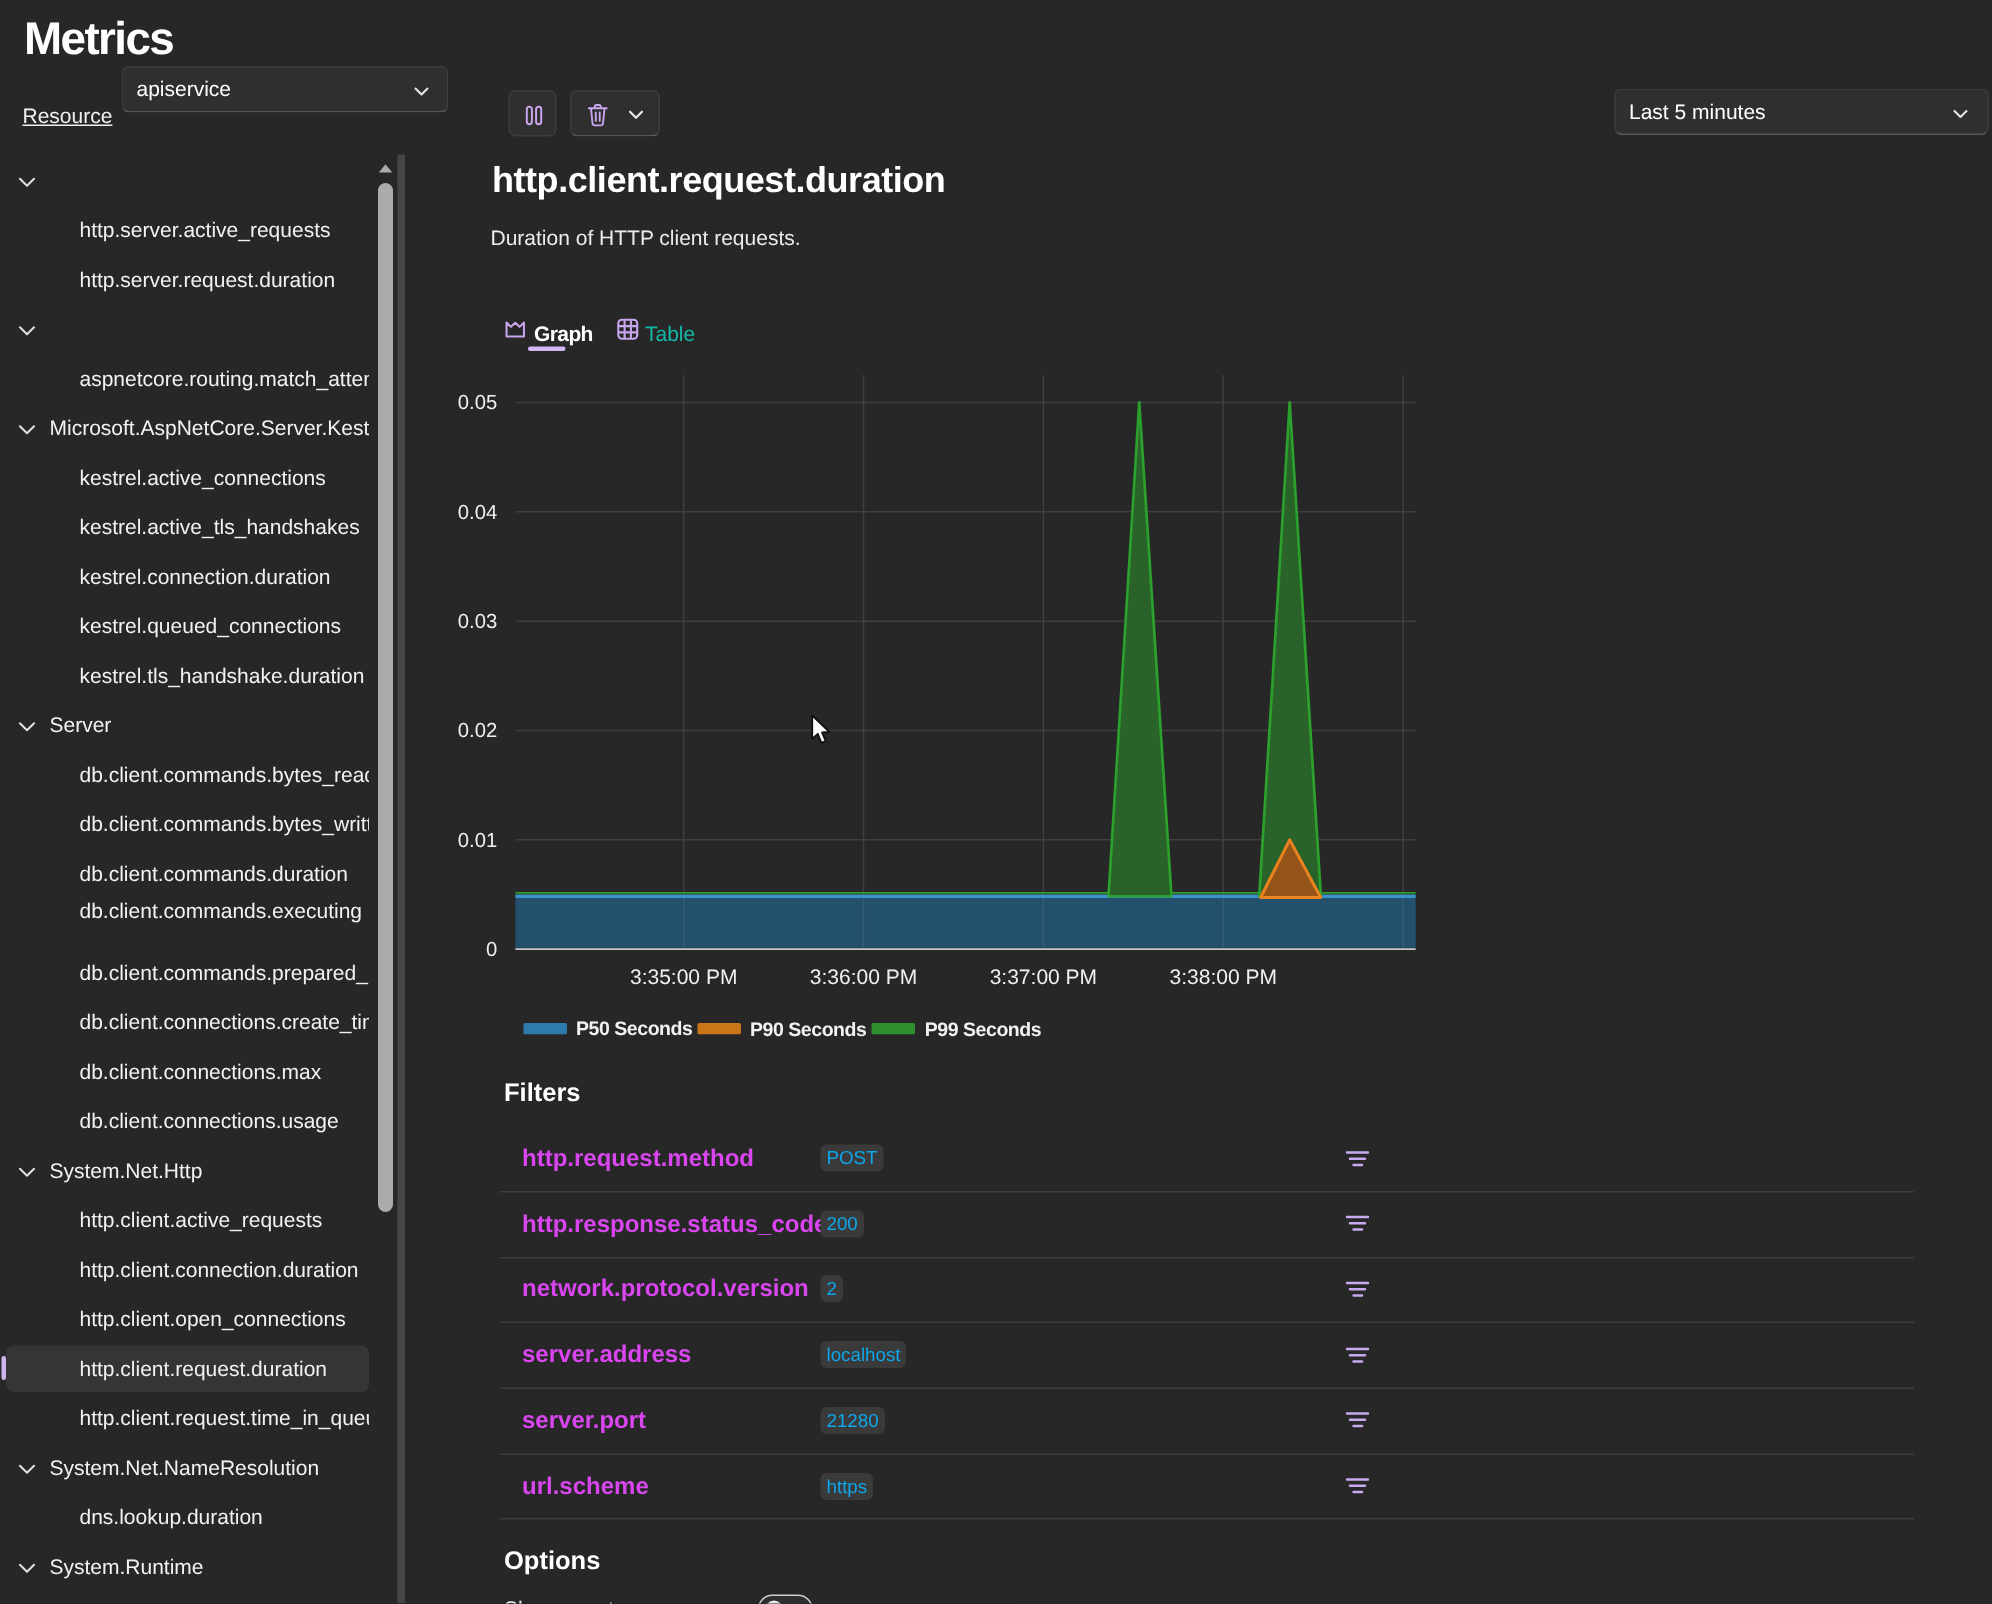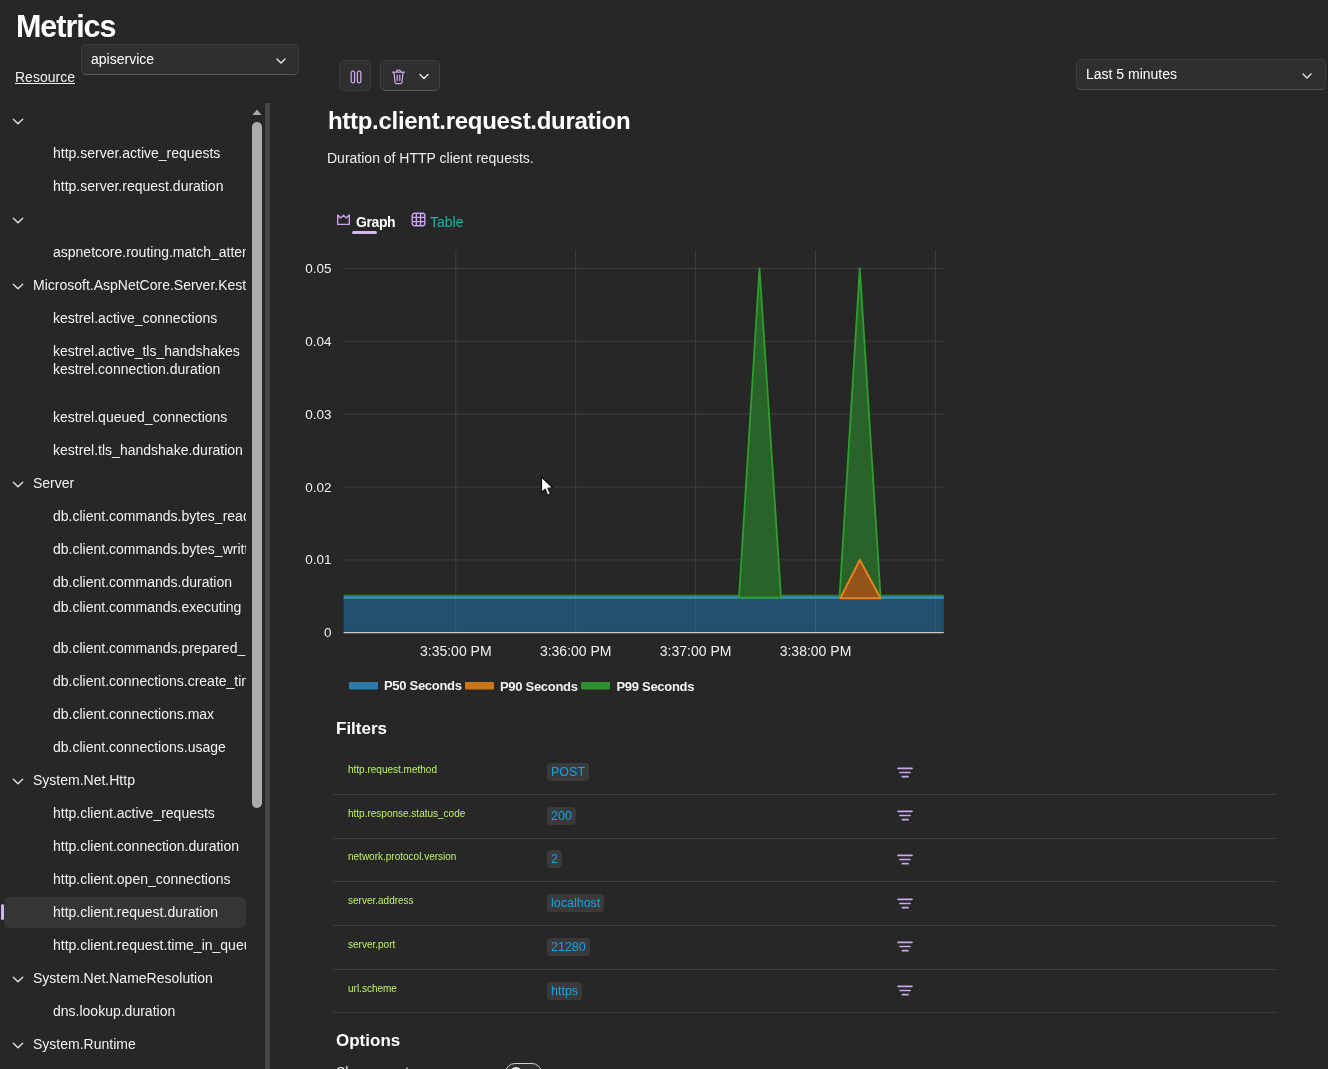--- a/index.html
+++ b/index.html
@@ -10,21 +10,21 @@
 .lbl { font-size:14px; color:#f0f0f0; }
 .ctl { position:absolute; background:#2f2f2f; border:1px solid #3d3d3d; border-bottom-color:#585858; border-radius:5px; }
 .seltext { position:absolute; left:9px; top:6px; font-size:14px; color:#fff; }
 
 .trow { position:absolute; left:4px; width:242px; height:31px; border-radius:5px; font-size:14px; color:#f2f2f2; line-height:31px; white-space:nowrap; overflow:hidden; }
 .trow .gl { position:absolute; left:29px; }
 .trow .cl { position:absolute; left:49px; }
 .trow svg.chev { position:absolute; left:7px; top:9px; }
 .trow.selr { background:#353535; }
 
-.frow-label { position:absolute; left:348px; font-size:10px; color:#bef264; }
+.frow-label { position:absolute; left:348px; font-size:16px; color:#d946ef;font-weight:bold; }
 .badge { position:absolute; background:#3a3a3a; border-radius:4px; height:18px; line-height:18px; font-size:12.5px; color:#0ea5e9; padding:0 4px; }
 .fsep { position:absolute; left:333px; width:943px; height:1px; background:#3c3c3c; }
 .ficon { position:absolute; left:897px; }
 h2.sect { position:absolute; left:336px; font-size:17px; font-weight:700; color:#fff; }
 </style>
 </head>
 <body>
 <h1 class="abs metrics">Metrics</h1>
 
 <div class="abs lbl" style="left:15px; top:69px;text-decoration:underline;">Resource</div>
@@ -79,21 +79,21 @@
       <path d="M2.3 5.2 L7 9.8 L11.7 5.2" fill="none" stroke="#dedede" stroke-width="1.4" stroke-linecap="round" stroke-linejoin="round"></path>
     </svg>
     <span class="gl">Microsoft.AspNetCore.Server.Kestrel</span>
   </div>
 <div class="trow" style="top:303px;">
     <span class="cl">kestrel.active_connections</span>
   </div>
 <div class="trow" style="top:336px;">
     <span class="cl">kestrel.active_tls_handshakes</span>
   </div>
-<div class="trow" style="top:354px;">
+<div class="trow" style="top:369px;">
     <span class="cl">kestrel.connection.duration</span>
   </div>
 <div class="trow" style="top:402px;">
     <span class="cl">kestrel.queued_connections</span>
   </div>
 <div class="trow" style="top:435px;">
     <span class="cl">kestrel.tls_handshake.duration</span>
   </div>
 <div class="trow" style="top:468px;">
     <svg class="chev" width="14" height="14" viewBox="0 0 14 14">

